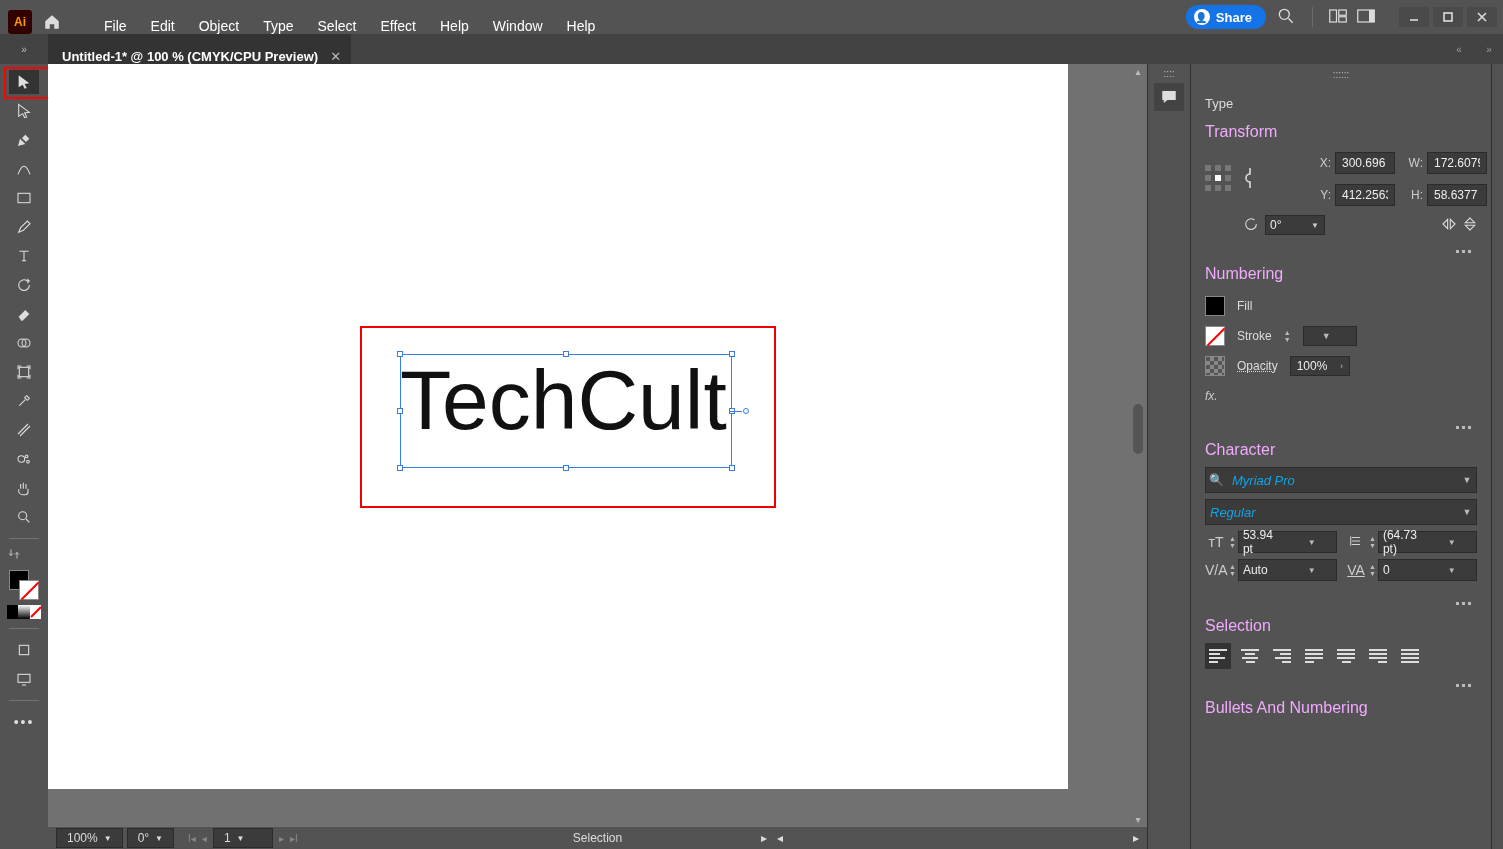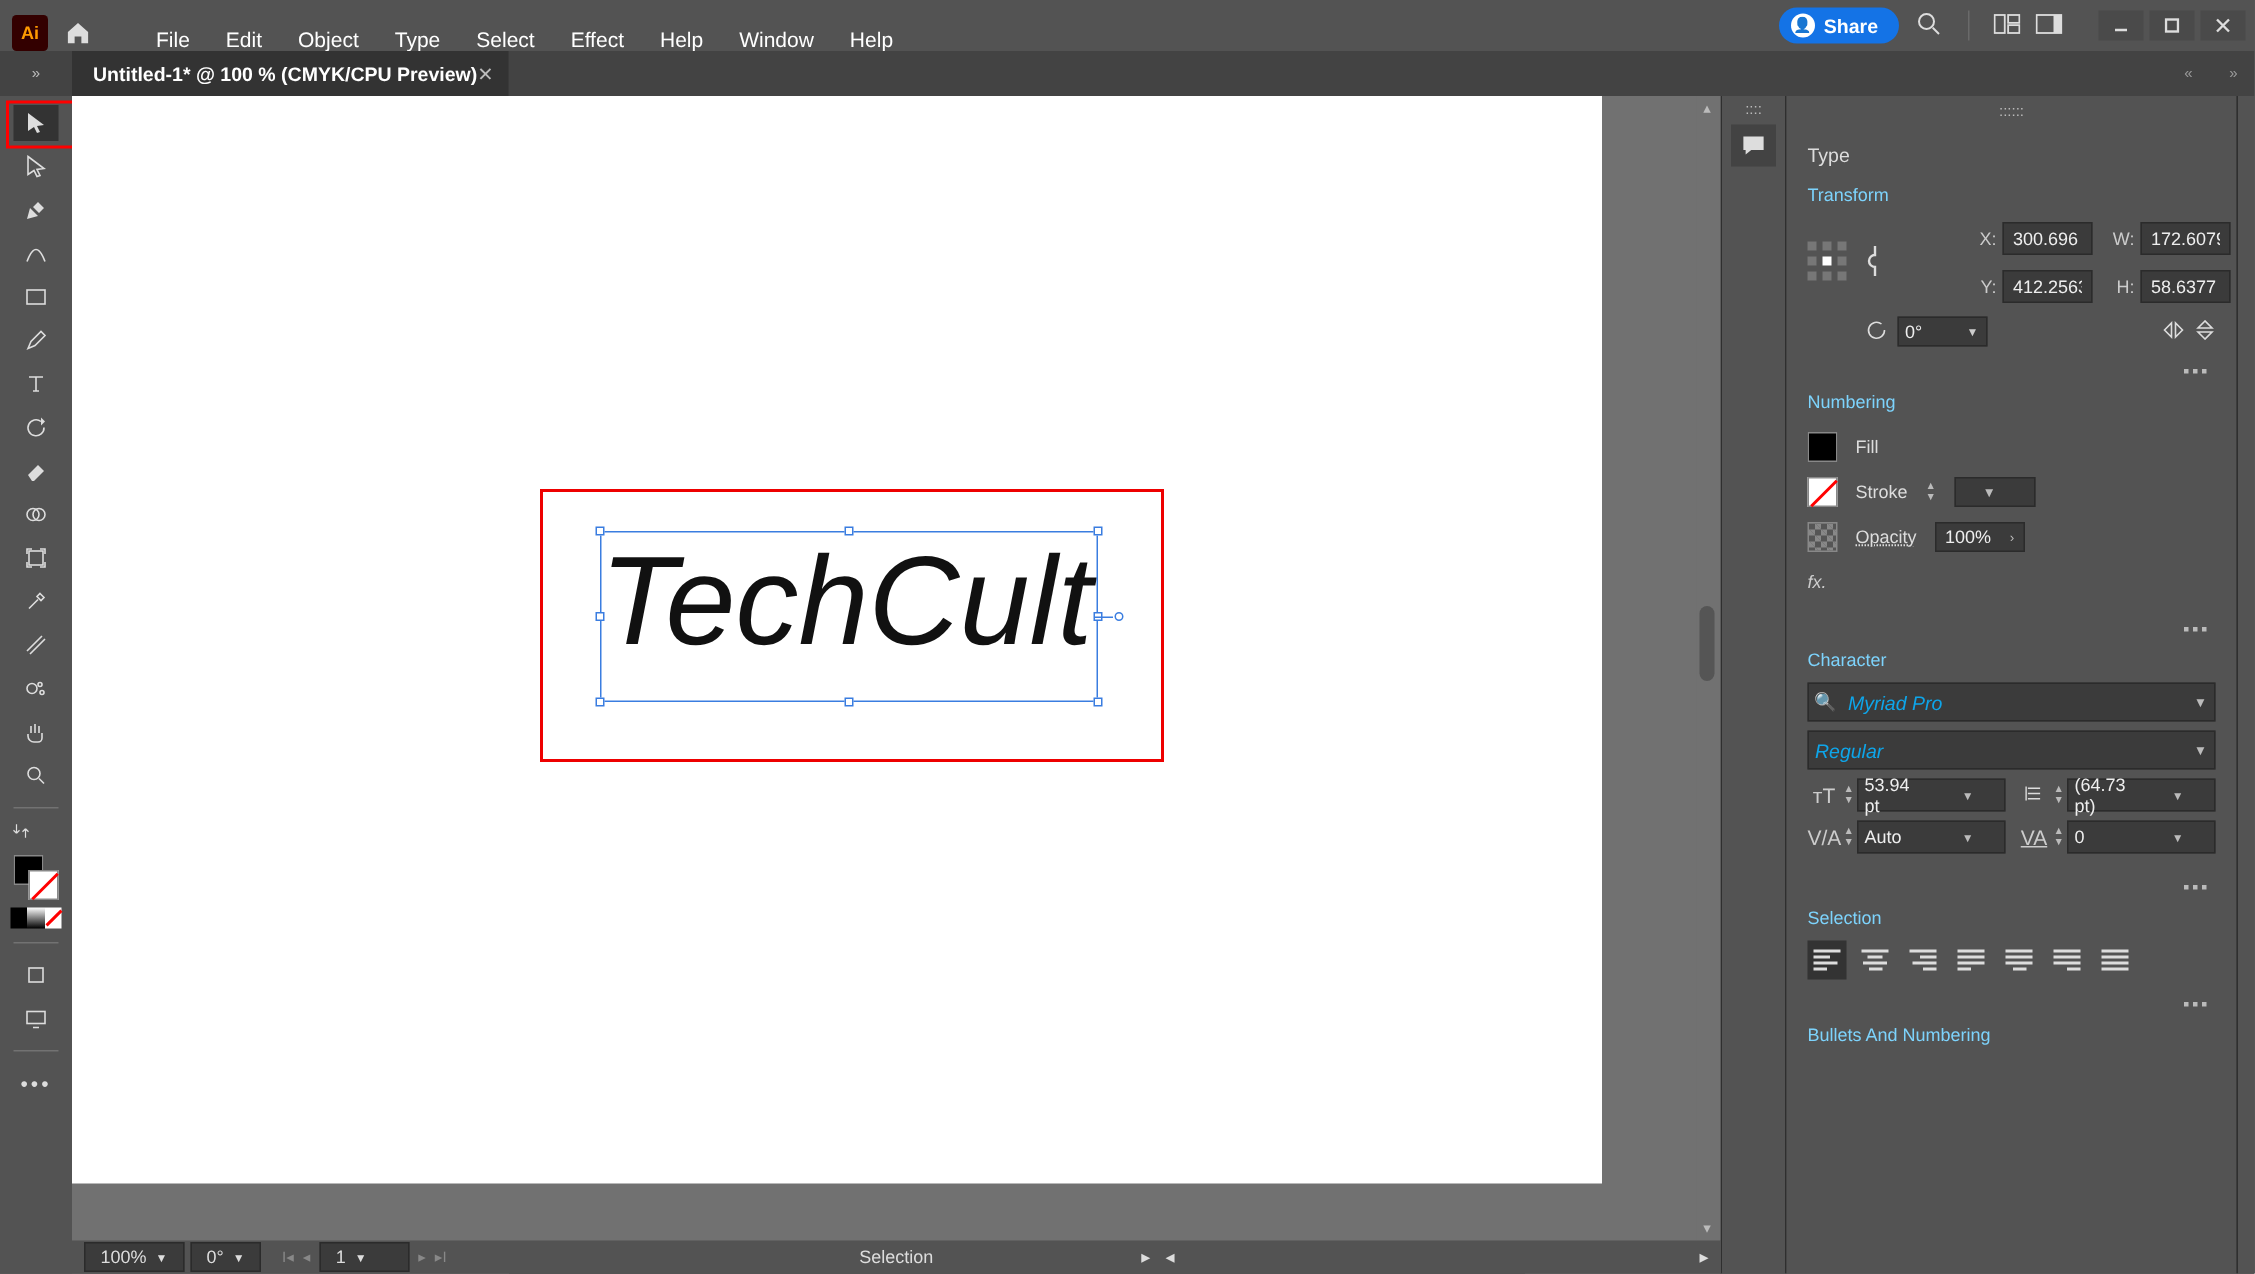--- a/index.html
+++ b/index.html
@@ -15,21 +15,21 @@
 .right-ctrls { position:absolute; right:6px; top:0; height:34px; display:flex; align-items:center; gap:10px; }
 .share-btn { background:#1473e6; color:#fff; border-radius:14px; height:24px; padding:0 14px 0 8px; display:flex; align-items:center; gap:6px; font-size:13px; font-weight:bold; }
 .share-btn .bubble { width:16px; height:16px; border-radius:50%; background:#fff; display:flex; align-items:center; justify-content:center; color:#1473e6; font-size:10px; }
 .win-btns { display:flex; gap:0; margin-left:10px; }
 .wbtn { width:30px; height:20px; background:#4a4a4a; display:flex; align-items:center; justify-content:center; margin-left:4px; }
 .divider-v { width:1px; height:20px; background:#6a6a6a; margin:0 6px; }
 
 
 .tabrow { height:30px; background:#434343; display:flex; align-items:center; position:relative; }
 .tabrow .handle { width:48px; height:30px; display:flex; align-items:center; justify-content:center; color:#bbb; font-size:10px; }
-.doc-tab { height:30px; background:#333333; display:flex; align-items:center; padding:0 10px 0 14px; color:#fff; font-size:13px; font-weight:bold; }
+.doc-tab { height:30px; background:#333333; display:flex; align-items:flex-end; padding:0 10px 0 14px; color:#fff; font-size:13px; font-weight:bold; gap:12px; }
 .doc-tab .x { color:#bbb; font-size:13px; font-weight:normal; }
 .tabrow .arrows { color:#999; font-size:10px; width:20px; text-align:center; }
 .tabrow-right { position:absolute; right:4px; top:0; height:30px; display:flex; align-items:center; color:#999; font-size:10px; gap:10px; }
 
 
 .body { flex:1; display:flex; min-height:0; }
 
 
 .toolcol { width:48px; background:#535353; display:flex; flex-direction:column; align-items:center; padding-top:6px; gap:5px; position:relative; }
 .tool { width:30px; height:24px; display:flex; align-items:center; justify-content:center; color:#ddd; }
@@ -43,21 +43,21 @@
 .minirow div { flex:1; }
 .minirow .a { background:#000; }
 .minirow .b { background:linear-gradient(#fff,#000); }
 .minirow .c { background:#fff; position:relative; }
 .minirow .c::after { content:""; position:absolute; width:14px; height:2px; background:red; top:6px; left:-1px; transform:rotate(-45deg); }
 .tool-red-box { position:absolute; top:3px; left:4px; width:62px; height:32px; border:2px solid red; pointer-events:none; }
 
 
 .canvas-area { flex:1; display:flex; flex-direction:column; background:#717171; position:relative; min-width:0; }
 .canvas-scroll { flex:1; position:relative; overflow:hidden; }
-.artboard { position:absolute; left:0; top:0; width:1020px; height:725px; background:#fff;font-style:italic; }
+.artboard { position:absolute; left:0; top:0; width:1020px; height:725px; background:#fff; }
 .vscroll { position:absolute; right:0; top:0; width:16px; height:100%; background:#717171; }
 .vscroll .arrow { position:absolute; left:2px; width:10px; color:#bbb; font-size:10px; text-align:center; }
 .vscroll .thumb { position:absolute; left:2px; top:340px; width:10px; height:50px; background:#555; border-radius:5px; }
 
 
 .red-rect { position:absolute; left:312px; top:262px; width:416px; height:182px; border:2px solid #ee0000; }
 .sel-box { position:absolute; left:352px; top:290px; width:332px; height:114px; border:1px solid #3a7de0; }
 .sel-box .h { position:absolute; width:6px; height:6px; background:#fff; border:1px solid #3a7de0; }
 .sel-box .h.tl { top:-4px; left:-4px; } .sel-box .h.tr { top:-4px; right:-4px; }
 .sel-box .h.bl { bottom:-4px; left:-4px; } .sel-box .h.br { bottom:-4px; right:-4px; }
@@ -80,21 +80,21 @@
 .midstrip .handle { font-size:10px; color:#bbb; margin-bottom:4px; }
 .midstrip .cbtn { width:30px; height:28px; background:#434343; margin-bottom:8px; display:flex; align-items:center; justify-content:center; }
 
 
 .props { width:300px; background:#535353; display:flex; flex-direction:column; font-size:12px; }
 .props .handle { height:20px; display:flex; align-items:center; justify-content:center; font-size:10px; color:#bbb; }
 .ptabs { height:30px; display:flex; background:#434343; align-items:stretch; }
 .ptab { padding:0 14px; display:flex; align-items:center; color:#ccc; }
 .ptab.act { background:#535353; color:#fff; font-weight:bold; }
 .pbody { flex:1; overflow:auto; padding:0 14px; position:relative; }
-.sec-title { color:#7dd3fc; margin:12px 0 8px; font-size:12px; }
+.sec-title { color:#f0abfc; margin:12px 0 8px; font-size:16px; }
 .sec-title.light { color:#ddd; font-size:13px; }
 .transform-grid { display:grid; grid-template-columns:34px 18px 66px 18px 66px 18px; grid-auto-rows:28px; align-items:center; gap:4px 4px; }
 .tg-ref { grid-row:1 / span 2; }
 .refpoint { width:28px; height:28px; display:grid; grid-template-columns:repeat(3,1fr); grid-template-rows:repeat(3,1fr); gap:2px; }
 .refpoint div { background:#777; width:6px; height:6px; }
 .refpoint div.on { background:#fff; }
 .fld { background:#3b3b3b; border:1px solid #2b2b2b; color:#eee; padding:2px 6px; height:22px; min-width:60px; font-size:12px; }
 .lbl { color:#ccc; font-size:12px; text-align:right; }
 .rot-row { display:flex; align-items:center; gap:6px; margin-top:6px; margin-left:38px; }
 .rot-row .stepper { display:flex; align-items:center; background:#3b3b3b; border:1px solid #2b2b2b; }

